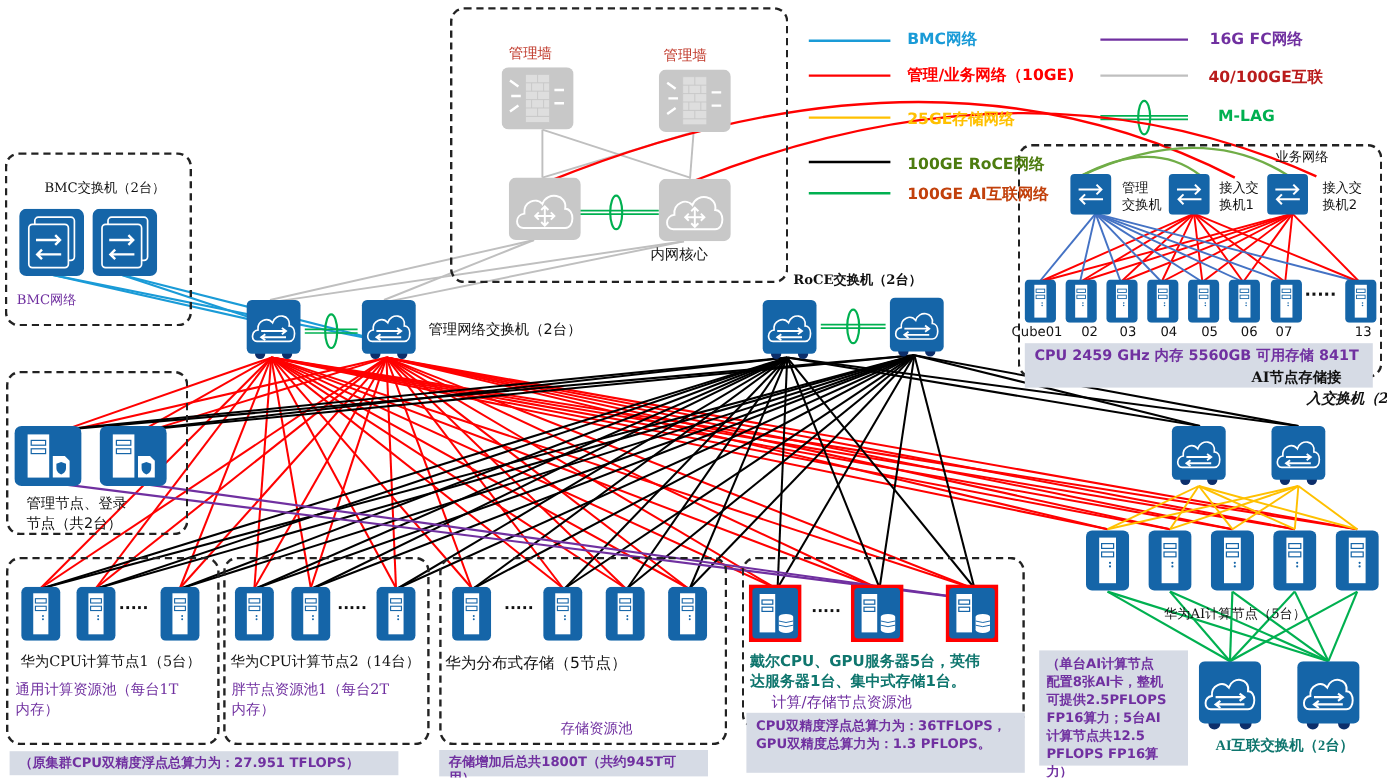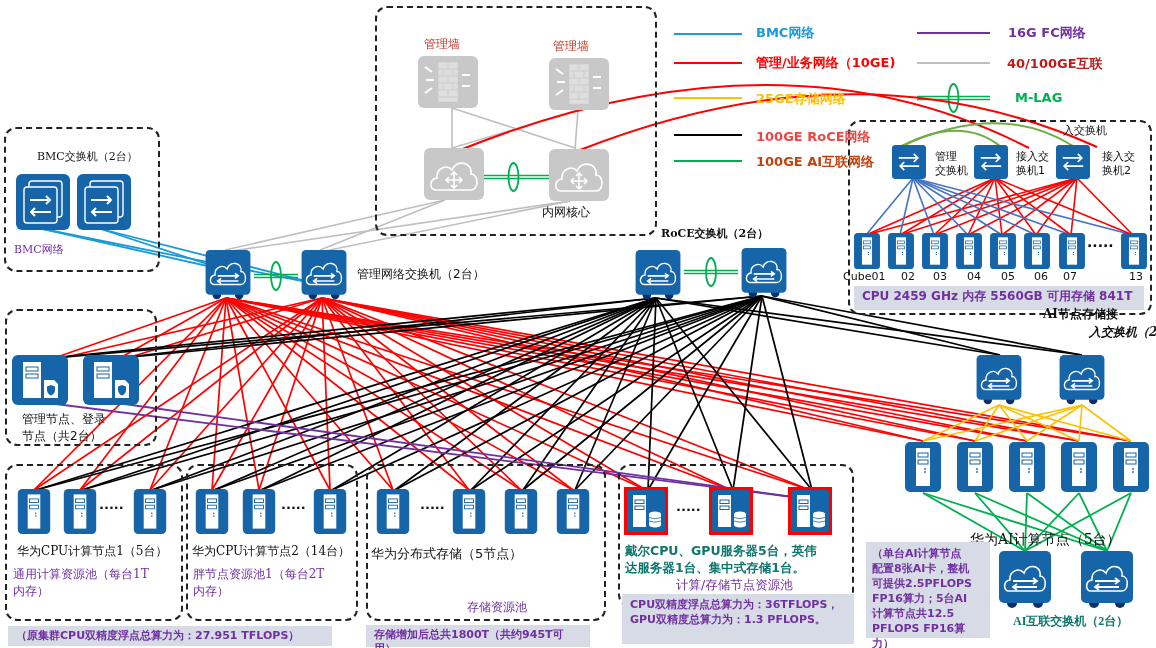--- a/index.html
+++ b/index.html
@@ -311,56 +311,56 @@
 <div class="dashbox" style="left:5px;top:309px;width:152px;height:137px;"></div>
 <div class="dashbox" style="left:5px;top:464px;width:178px;height:157px;"></div>
 <div class="dashbox" style="left:186px;top:464px;width:172px;height:157px;"></div>
 <div class="dashbox" style="left:366px;top:464px;width:240px;height:157px;"></div>
 <div class="dashbox" style="left:618px;top:464px;width:236px;height:143px;"></div>
 
 <div>
   <div class="legend-text" style="left:756px;top:24px;color:#1a9bd7;">BMC网络</div>
   <div class="legend-text" style="left:756px;top:54px;color:#ff0000;">管理/业务网络（10GE)</div>
   <div class="legend-text" style="left:756px;top:90px;color:#ffc000;">25GE存储网络</div>
-  <div class="legend-text" style="left:756px;top:128px;color:#ef4444;">100GE RoCE网络</div>
+  <div class="legend-text" style="left:756px;top:128px;color:#4d7c0f;">100GE RoCE网络</div>
   <div class="legend-text" style="left:756px;top:153px;color:#c2410c;">100GE AI互联网络</div>
   <div class="legend-text" style="left:1008px;top:24px;color:#7030a0;">16G FC网络</div>
   <div class="legend-text" style="left:1007px;top:55px;color:#b91c1c;">40/100GE互联</div>
   <div class="legend-text" style="left:1015px;top:90px;color:#00b050;">M-LAG</div>
 </div>
 
 <div class="lbl" style="left:424px;top:37px;color:#c0392b;">管理墙</div>
 <div class="lbl" style="left:553px;top:39px;color:#c0392b;">管理墙</div>
 <div class="lbl" style="left:542px;top:205px;">内网核心</div>
 
 <div class="lbl lbl-serif" style="left:37px;top:150px;font-size:11px;">BMC交换机（2台）</div>
 <div class="lbl lbl-serif purple" style="left:14px;top:243px;font-size:11px;">BMC网络</div>
 
 <div class="lbl" style="left:357px;top:267px;">管理网络交换机（2台）</div>
 <div class="lbl lbl-serif bold" style="left:661px;top:227px;font-size:11px;">RoCE交换机（2台）</div>
 
-<div class="lbl" style="left:1063px;top:124px;font-size:11px;">入交换机</div>
+<div class="lbl" style="left:1063px;top:124px;font-size:11px;">业务网络</div>
 <div class="lbl" style="left:935px;top:150px;font-size:11px;white-space:pre;">管理
 交换机</div>
 <div class="lbl" style="left:1016px;top:150px;font-size:11px;white-space:pre;">接入交
 换机1</div>
 <div class="lbl" style="left:1102px;top:150px;font-size:11px;white-space:pre;">接入交
 换机2</div>
 <div id="hci-node-labels">
     <div class="lbl" style="left: 843px; top: 270px; font-size: 11px;">Cube01</div>
     <div class="lbl" style="left: 901px; top: 270px; font-size: 11px;">02</div>
     <div class="lbl" style="left: 933px; top: 270px; font-size: 11px;">03</div>
     <div class="lbl" style="left: 967px; top: 270px; font-size: 11px;">04</div>
     <div class="lbl" style="left: 1001px; top: 270px; font-size: 11px;">05</div>
     <div class="lbl" style="left: 1034px; top: 270px; font-size: 11px;">06</div>
     <div class="lbl" style="left: 1063px; top: 270px; font-size: 11px;">07</div>
     <div class="lbl" style="left: 1129px; top: 270px; font-size: 11px;">13</div>
   </div>
 <div class="lbl bold" style="left:1087px;top:238px;font-size:14px;">·····</div>
-<div class="infobox" style="left:854px;top:286px;width:290px;height:24px;font-size:12px;line-height:14px;">CPU 2459 GHz  内存 5560GB  可用存储 841T</div>
+<div class="infobox" style="left:854px;top:286px;width:290px;height:37px;font-size:12px;line-height:14px;">CPU 2459 GHz  内存 5560GB  可用存储 841T</div>
 
 <div class="lbl lbl-serif bold" style="left:1043px;top:307px;">AI节点存储接</div>
 <div class="lbl lbl-serif bold" style="left:1089px;top:325px;font-style:italic;">入交换机（2台）</div>
 
 <div class="lbl" style="left:22px;top:412px;">管理节点、登录</div>
 <div class="lbl" style="left:22px;top:429px;">节点（共2台）</div>
 
 <div class="lbl bold" style="left:99px;top:500px;font-size:13px;">·····</div>
 <div class="lbl lbl-serif" style="left:17px;top:544px;">华为CPU计算节点1（5台）</div>
 <div class="lbl lbl-serif purple" style="left:13px;top:567px;">通用计算资源池（每台1T</div>
@@ -374,27 +374,27 @@
 <div class="infobox" style="left:8px;top:626px;width:324px;height:20px;font-size:11px;">（原集群CPU双精度浮点总算力为：27.951 TFLOPS）</div>
 
 <div class="lbl bold" style="left:420px;top:500px;font-size:13px;">·····</div>
 <div class="lbl" style="left:371px;top:546px;font-size:13px;">华为分布式存储（5节点）</div>
 <div class="lbl purple" style="left:467px;top:600px;">存储资源池</div>
 <div class="infobox" style="left:366px;top:625px;width:224px;height:22px;font-size:11px;">存储增加后总共1800T（共约945T可用）</div>
 
 <div class="lbl bold" style="left:676px;top:502px;font-size:13px;">·····</div>
 <div class="lbl bold red" style="left:625px;top:543px;font-size:12.5px;">戴尔CPU、GPU服务器5台，英伟</div>
 <div class="lbl bold red" style="left:625px;top:560px;font-size:12.5px;">达服务器1台、集中式存储1台。</div>
-<div class="lbl purple" style="left:676px;top:577px;font-size:12.5px;">计算/存储节点资源池</div>
+<div class="lbl purple" style="left:643px;top:577px;font-size:12.5px;">计算/存储节点资源池</div>
 <div class="infobox" style="left:622px;top:594px;width:232px;height:50px;font-size:11px;line-height:15px;">
   <div>CPU双精度浮点总算力为：36TFLOPS，</div>
   <div>GPU双精度总算力为：1.3 PFLOPS。</div>
 </div>
 
-<div class="lbl lbl-serif" style="left:970px;top:505px;font-size:14px;margin-top:26px;">华为AI计算节点（5台）</div>
+<div class="lbl lbl-serif" style="left:970px;top:505px;font-size:11px;">华为AI计算节点（5台）</div>
 <div class="infobox" style="left:866px;top:542px;width:124px;height:96px;font-size:11px;line-height:15px;padding:4px 6px;">
   <div>（单台AI计算节点</div>
   <div>配置8张AI卡，整机</div>
   <div>可提供2.5PFLOPS</div>
   <div>FP16算力；5台AI</div>
   <div>计算节点共12.5</div>
   <div>PFLOPS FP16算力）</div>
 </div>
 <div class="lbl lbl-serif red bold" style="left:1013px;top:614px;font-size:12px;font-family:Liberation Serif, serif;">AI互联交换机（2台）</div>
 

